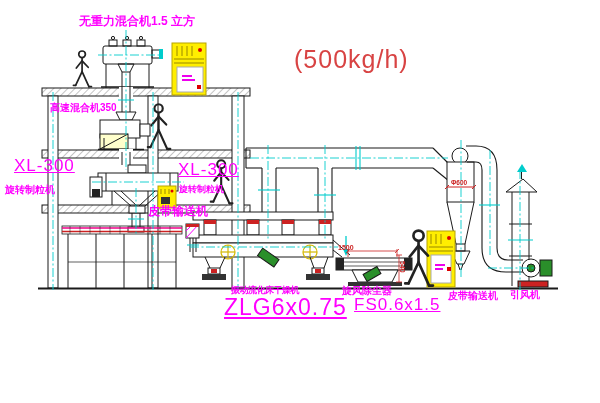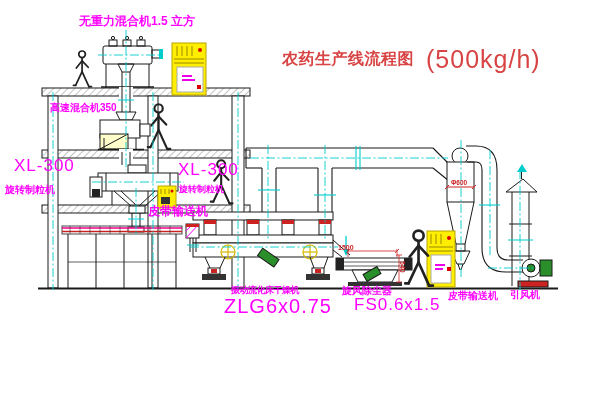--- a/index.html
+++ b/index.html
@@ -5,21 +5,21 @@
   html,body{margin:0;padding:0;background:#fff;}
   .stage{
     position:relative;width:600px;height:403px;background:#ffffff;overflow:hidden;
     font-family:"Liberation Sans","DejaVu Sans",sans-serif;
   }
   .stage svg{position:absolute;left:0;top:0;}
   .lbl{
     position:absolute;color:#ff00ff;font-weight:bold;line-height:1;
     white-space:nowrap;letter-spacing:0;
   }
-  .model{font-weight:normal;letter-spacing:1px;}
+  .model{font-weight:normal;letter-spacing:1px;text-decoration:underline;}
   .title{
     position:absolute;left:282px;top:45px;color:#d84343;display:flex;align-items:center;
   }
   .title-zh{font-size:16px;font-weight:bold;letter-spacing:0.5px;}
   .title-cap{font-size:25px;font-weight:normal;margin-left:12px;letter-spacing:1px;}
   .dim{position:absolute;color:#cc2222;font-weight:bold;font-size:7px;line-height:1;white-space:nowrap;}
   .dim-v{transform:rotate(90deg);transform-origin:left top;}
 </style>
 </head>
 <body>
@@ -326,37 +326,36 @@
     <line x1="325" y1="145" x2="325" y2="240"></line>
     <line x1="190" y1="247" x2="338" y2="247"></line>
     <line x1="461" y1="140" x2="461" y2="278"></line>
     <line x1="490" y1="150" x2="490" y2="256"></line>
     <line x1="488" y1="268" x2="534" y2="268"></line>
     <line x1="520" y1="170" x2="520" y2="290"></line>
   </g>
 </svg>
 
   <div class="title">
-    <span class="title-zh">农药生产线流程图</span>
     <span class="title-cap">(500kg/h)</span>
   </div>
 
   <div class="lbl" style="left:79px;top:15px;font-size:12px;">无重力混合机1.5 立方</div>
   <div class="lbl" style="left:50px;top:103px;font-size:10px;text-align:right;">高速混合机350</div>
 
   <div class="lbl model" style="left:14px;top:157px;font-size:17px;">XL-300</div>
   <div class="lbl" style="left:5px;top:185px;font-size:10px;">旋转制粒机</div>
 
   <div class="lbl model" style="left:178px;top:161px;font-size:17px;">XL-300</div>
   <div class="lbl" style="left:179px;top:185px;font-size:9px;">旋转制粒机</div>
 
   <div class="lbl" style="left:148px;top:206px;font-size:12px;font-family:Liberation Mono, monospace;">皮带输送机</div>
 
   <div class="lbl" style="left:231px;top:286px;font-size:9px;letter-spacing:-0.5px;text-align:center;">振动流化床干燥机</div>
-  <div class="lbl model" style="left:224px;top:296px;font-size:20px;">ZLG6x0.75</div>
+  <div class="lbl model" style="left:224px;top:296px;font-size:23px;">ZLG6x0.75</div>
 
   <div class="lbl" style="left:342px;top:286px;font-size:10px;">旋风除尘器</div>
   <div class="lbl model" style="left:335px;top:296px;font-size:17px;margin-left:19px;">FS0.6x1.5</div>
 
   <div class="lbl" style="left:448px;top:291px;font-size:10px;">皮带输送机</div>
   <div class="lbl" style="left:510px;top:290px;font-size:10px;text-align:center;">引风机</div>
 
   <div class="dim" style="left:338px;top:244px;">1500</div>
   <div class="dim dim-v" style="left:406px;top:261px;">540</div>
   <div class="dim" style="left:451px;top:180px;font-size:6.5px;">Φ600</div>

